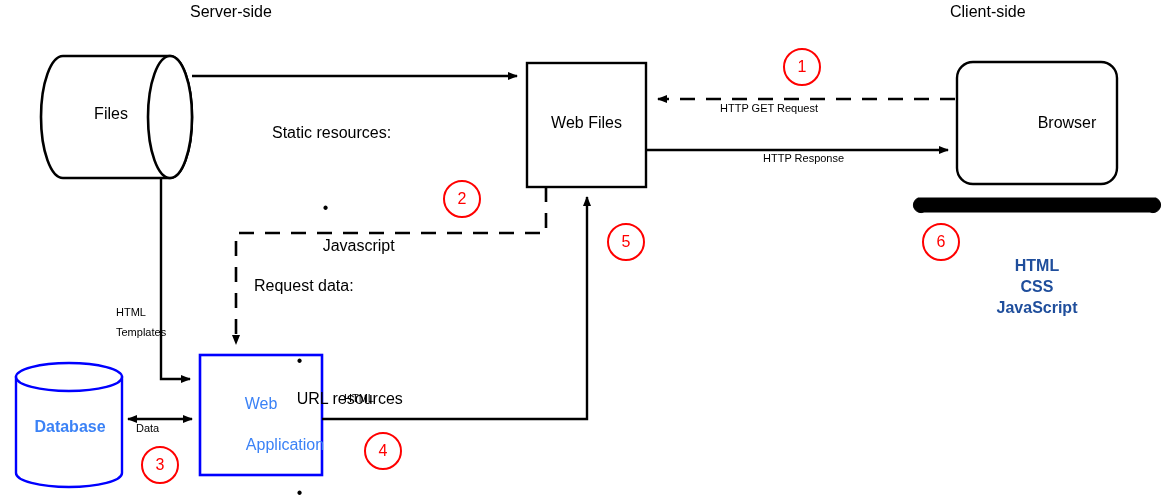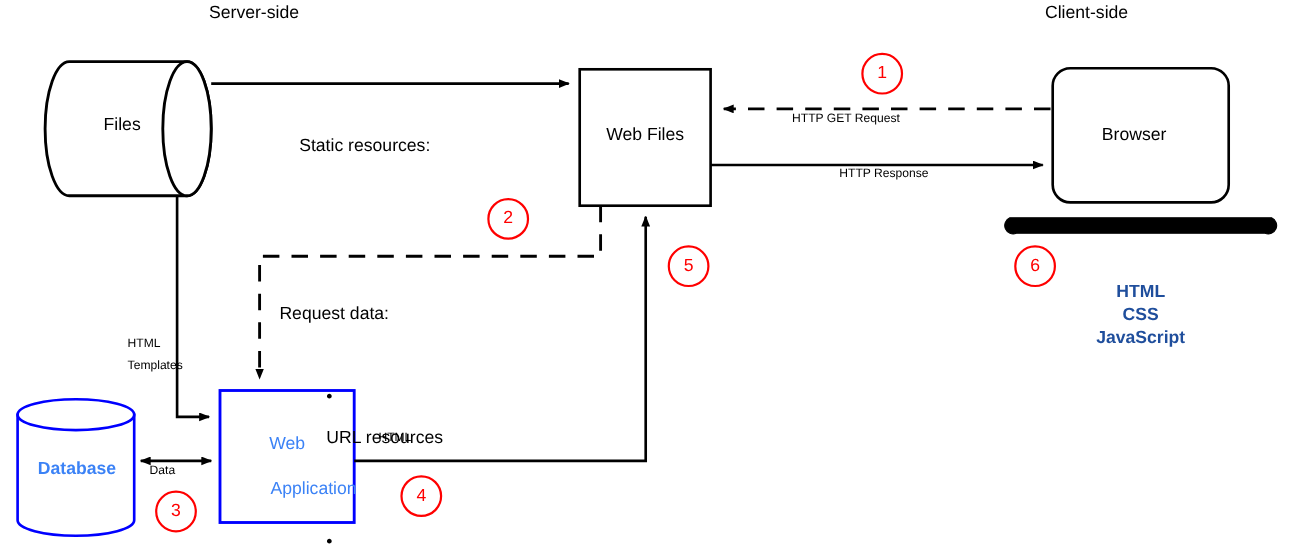--- a/index.html
+++ b/index.html
@@ -120,29 +120,34 @@
     <path d="M128,419 L192,419" fill="none" stroke="#000000" stroke-width="2.4" marker-start="url(#arrowBlackStart)" marker-end="url(#arrowBlack)"></path>
   </svg>
 
   <div class="txt hdr" style="left:190px; top:3px; width:150px;">Server-side</div>
   <div class="txt hdr" style="left:950px; top:3px; width:170px;">Client-side</div>
 
   <div class="txt nodelabel" style="left:56px; top:105px; width:110px;">Files</div>
 
   <div class="txt nodelabel" style="left:527px; top:114px; width:119px;">Web Files</div>
 
-  <div class="txt nodelabel" style="left:961px; top:114px; width:140px;">Browser</div>
+  <div class="txt nodelabel" style="left:997px; top:114px; width:140px;">Browser</div>
 
   <div class="txt bluelabel" style="left:14px; top:418px; width:112px;font-weight:bold;">Database</div>
 
   <div class="txt bluelabel" style="left:200px; top:395px; width:122px;">Web</div>
   <div class="txt bluelabel" style="left:200px; top:436px; width:122px;padding-left:24px;">Application</div>
 
   <div class="txt listblock" style="left:272px; top:86px;">
     <span class="bullet-row">Static resources:</span>
+    <span class="bullet-row" style="padding-left:24px;">
+      <span>•</span>
+      <span style="display:inline-block;width:14px;"></span>
+      <span>Javascript</span>
+    </span>
     <span class="bullet-row" style="padding-left:24px;">
       <span></span>
       <span style="display:inline-block;width:18px;"></span>
       
     </span>
     
   </div>
 
   <div class="txt listblock" style="left:254px; top:239px;">
     <span class="bullet-row">Request data:</span>

